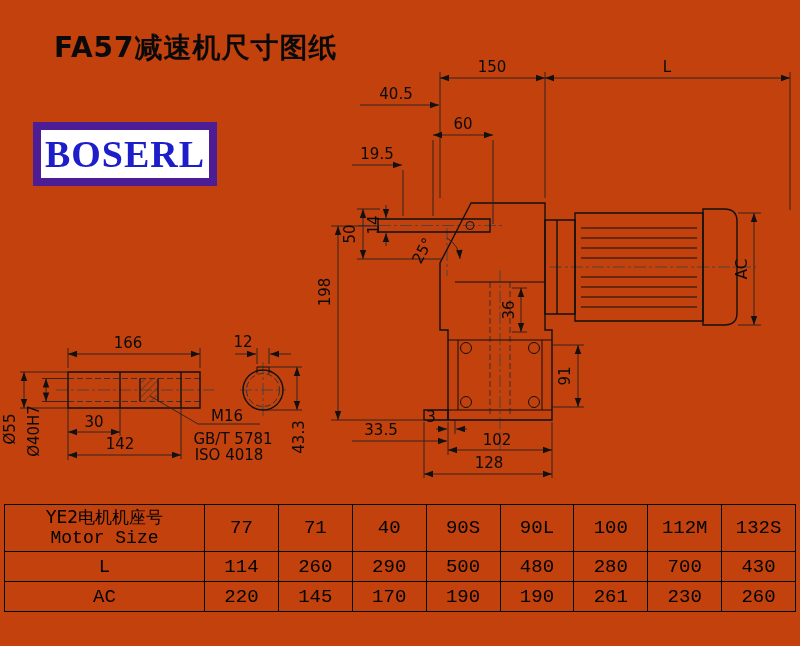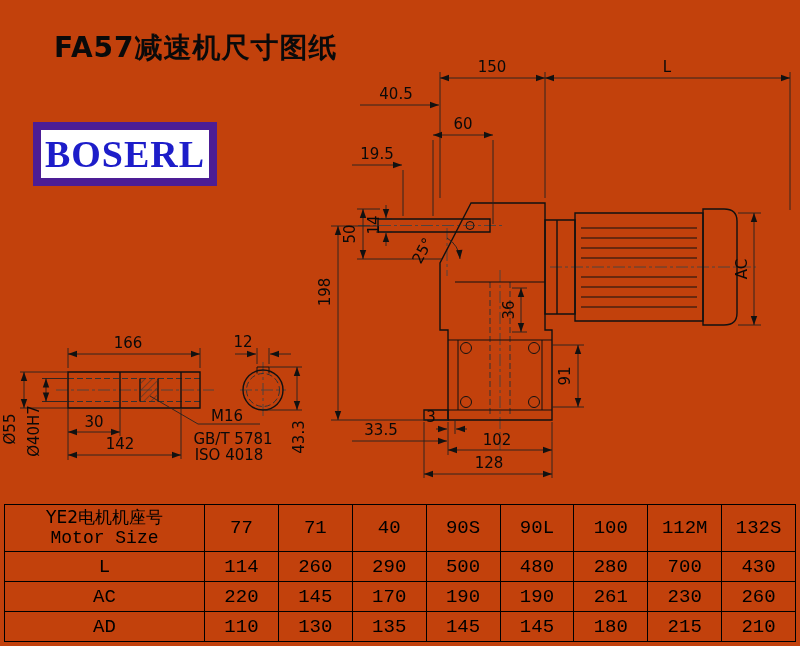--- a/index.html
+++ b/index.html
@@ -180,27 +180,16 @@
           <td>AC</td>
           <td>220</td>
           <td>145</td>
           <td>170</td>
           <td>190</td>
           <td>190</td>
           <td>261</td>
           <td>230</td>
           <td>260</td>
         </tr>
-        <tr>
-          <td>AD</td>
-          <td>110</td>
-          <td>130</td>
-          <td>135</td>
-          <td>145</td>
-          <td>145</td>
-          <td>180</td>
-          <td>215</td>
-          <td>210</td>
-        </tr>
       </tbody>
   </table>
 
 </div>
 
 </body></html>

